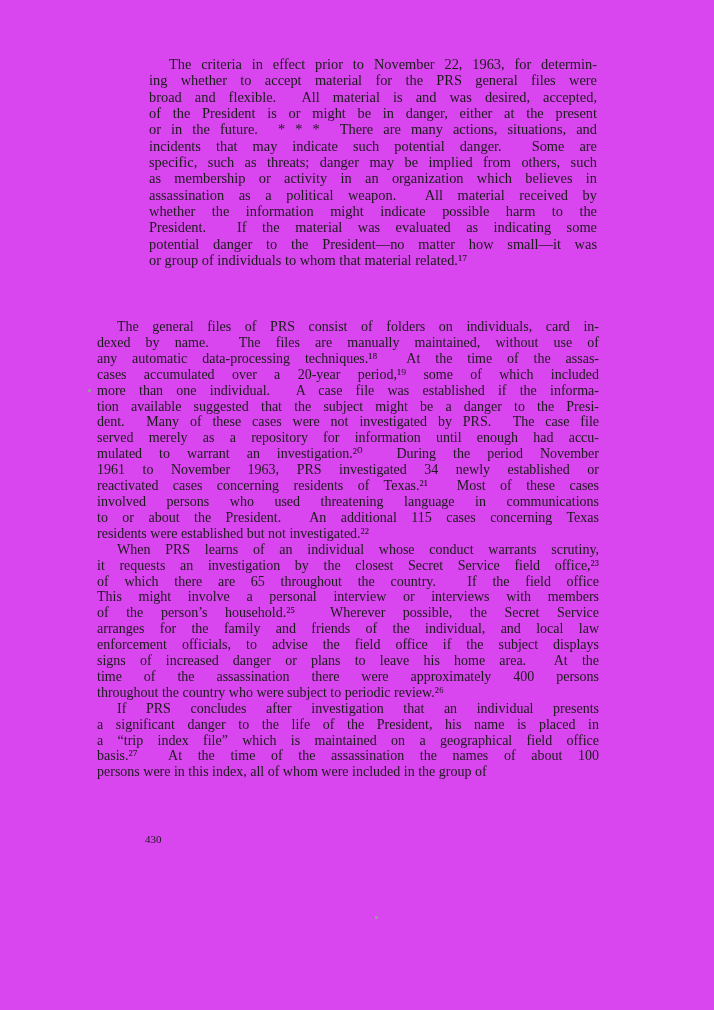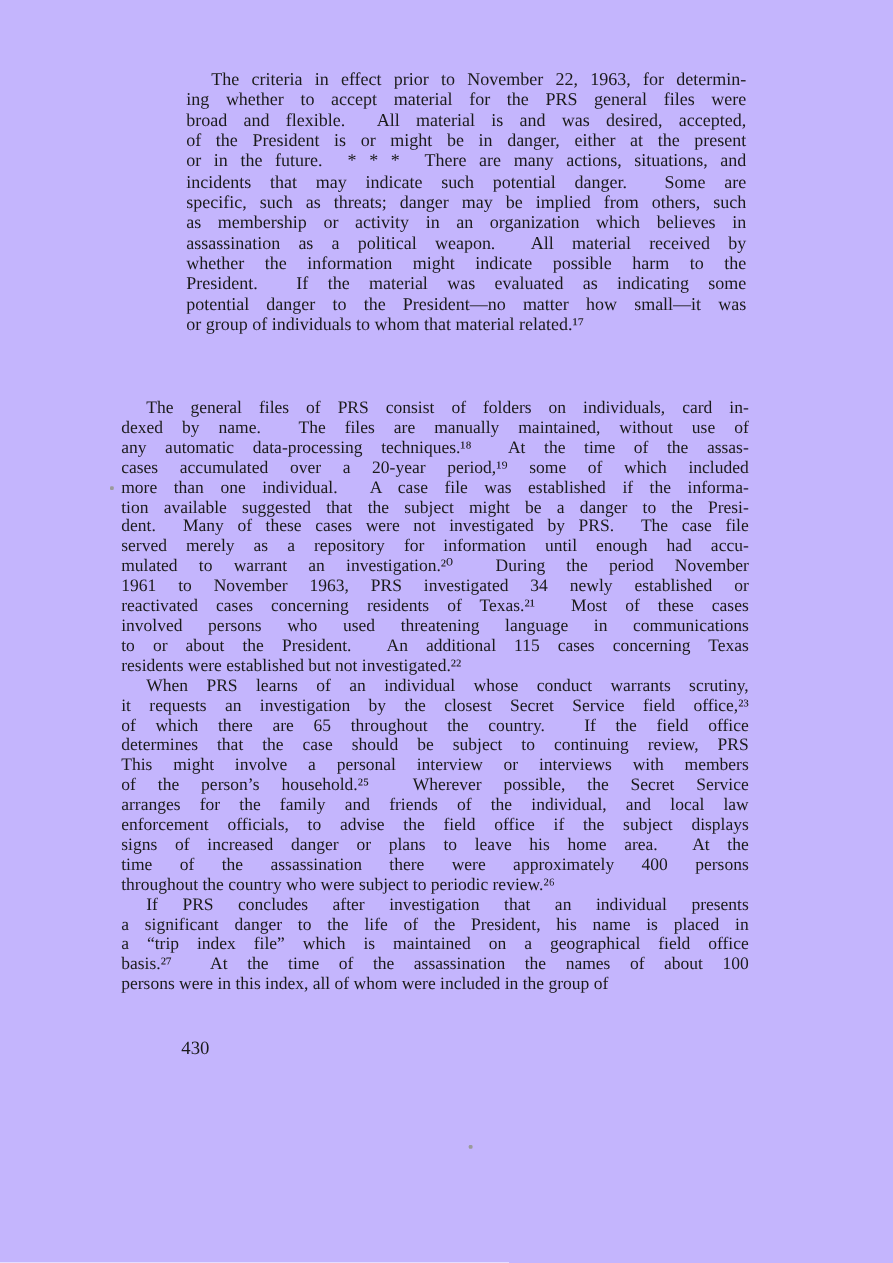--- a/index.html
+++ b/index.html
@@ -4,21 +4,21 @@
 <style>
   html, body {
     margin: 0;
     padding: 0;
     background: #ffffff;
   }
   .page {
     position: relative;
     width: 714px;
     height: 1010px;
-    background: #c4b5fd;
+    background: #d946ef;
     color: #1b1b1b;
     font-family: "Liberation Serif", "DejaVu Serif", serif;
     overflow: hidden;
   }
   .quote {
     position: absolute;
     left: 149px;
     top: 56px;
     width: 448px;
     font-size: 14.4px;
@@ -40,21 +40,21 @@
   .line.first {
     text-indent: 20px;
   }
   .line.last {
     text-align-last: left;
   }
   .page-number {
     position: absolute;
     left: 145px;
     top: 831px;
-    font-size: 15px;
+    font-size: 11px;
     line-height: 16px;
   }
   .speck {
     position: absolute;
     background: #9a9a9a;
     width: 3px;
     height: 3px;
     border-radius: 1px;
   }
   .speck-1 { left: 88px;  top: 389px; }
@@ -93,21 +93,20 @@
         <div class="line">1961 to November 1963, PRS investigated 34 newly established or</div>
         <div class="line">reactivated cases concerning residents of Texas.²¹  Most of these cases</div>
         <div class="line">involved persons who used threatening language in communications</div>
         <div class="line">to or about the President.  An additional 115 cases concerning Texas</div>
         <div class="line last">residents were established but not investigated.²²</div>
       </div>
       <div class="paragraph">
         <div class="line first">When PRS learns of an individual whose conduct warrants scrutiny,</div>
         <div class="line">it requests an investigation by the closest Secret Service field office,²³</div>
         <div class="line">of which there are 65 throughout the country.  If the field office</div>
-        <div class="line">determines that the case should be subject to continuing review, PRS</div>
         <div class="line">This might involve a personal interview or interviews with members</div>
         <div class="line">of the person’s household.²⁵  Wherever possible, the Secret Service</div>
         <div class="line">arranges for the family and friends of the individual, and local law</div>
         <div class="line">enforcement officials, to advise the field office if the subject displays</div>
         <div class="line">signs of increased danger or plans to leave his home area.  At the</div>
         <div class="line">time of the assassination there were approximately 400 persons</div>
         <div class="line last">throughout the country who were subject to periodic review.²⁶</div>
       </div>
       <div class="paragraph">
         <div class="line first">If PRS concludes after investigation that an individual presents</div>

